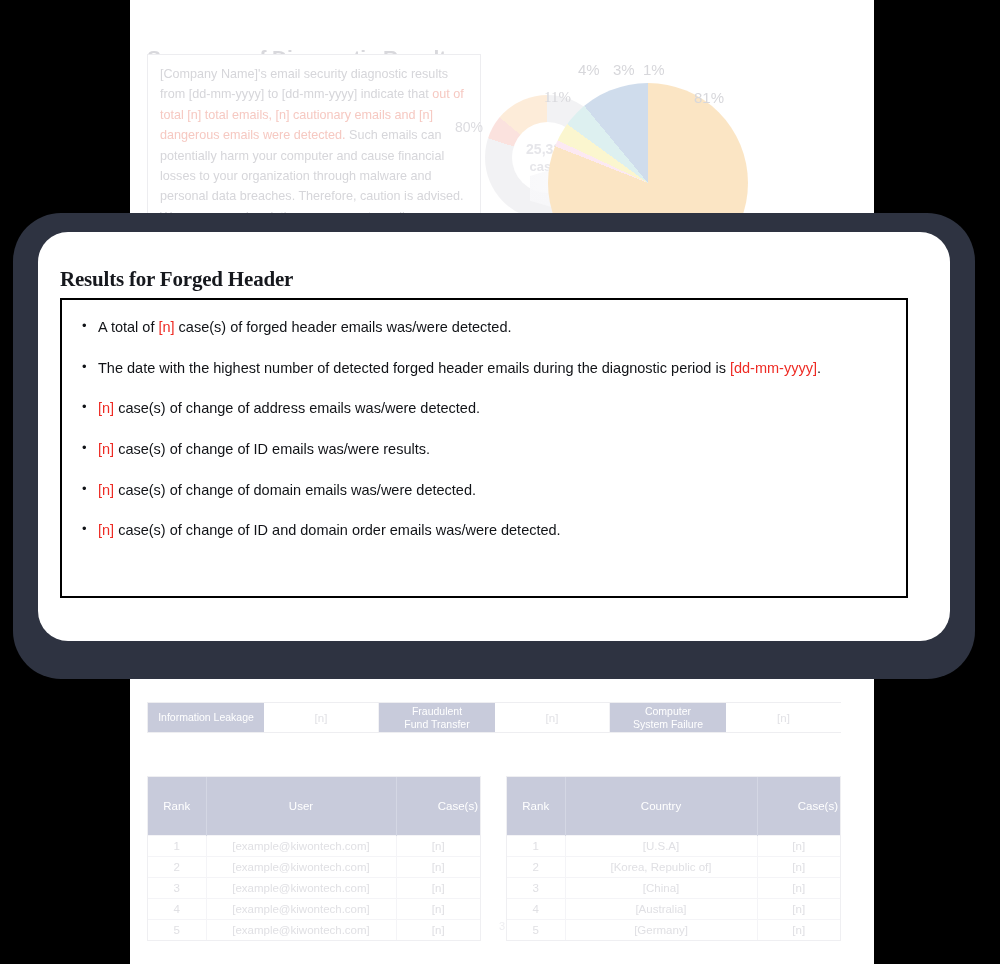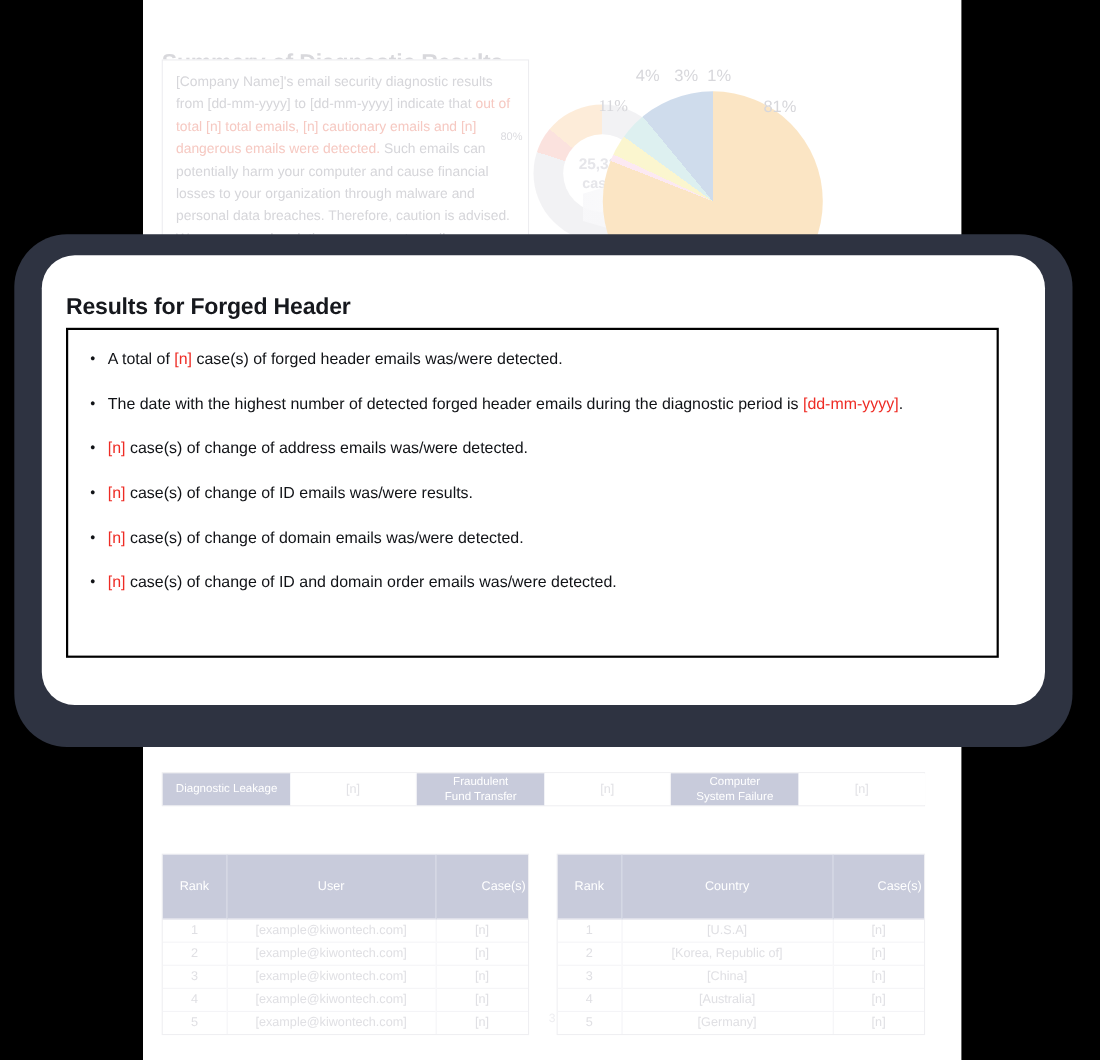--- a/index.html
+++ b/index.html
@@ -70,21 +70,21 @@
   #donut-hole {
     position: absolute; left: 27px; top: 27px;
     width: 71px; height: 71px; border-radius: 50%;
     background: #fff;
     display: flex; flex-direction: column;
     align-items: center; justify-content: center;
   }
   #donut-hole .big { font-size: 14px; font-weight: bold; color: #e6e6ea; line-height: 1.35; }
   #donut-hole .sub { font-size: 13px; font-weight: bold; color: #e6e6ea; line-height: 1.2; }
   .donut-lbl {
-    position: absolute; font-size: 10px; color: #dcdce0; white-space: nowrap; text-align: right;
+    position: absolute; font-size: 14px; color: #dcdce0; white-space: nowrap; text-align: right;
   }
 
   
   #connector {
     position: absolute; left: 400px; top: 140px;
     width: 118px; height: 95px;
     background: linear-gradient(100deg, rgba(248,248,250,0.95), rgba(250,250,252,0.35));
     clip-path: polygon(0% 38%, 0% 64%, 100% 100%, 100% 0%);
   }
 
@@ -170,20 +170,21 @@
     left: 38px; top: 232px;
     width: 912px; height: 409px;
     background: #ffffff;
     border-radius: 30px;
     overflow: hidden;
   }
   #modal-title {
     position: absolute; left: 22px; top: 35px;
     font-size: 21px; font-weight: bold; color: #16181d;
     letter-spacing: -0.2px;
+    font-family: Liberation Serif, serif;
   }
   #modal-box {
     position: absolute;
     left: 22px; top: 66px;
     width: 848px; height: 300px;
     border: 2px solid #000000;
     background: #fff;
     padding: 18px 20px 0 20px;
   }
   .bullet-row {
@@ -233,21 +234,21 @@
       <div class="pie-lbl" style="left:36px; top:44px;font-family:Liberation Serif, serif;">11%</div>
       <div class="pie-lbl" style="left:70px; top:16px;">4%</div>
       <div class="pie-lbl" style="left:105px; top:16px;">3%</div>
       <div class="pie-lbl" style="left:135px; top:16px;">1%</div>
     </div>
 
     <div id="clipped-line">Results for Unauthorized Access</div>
 
 
     <div id="vuln-table">
-      <div class="vuln-h">Diagnostic Leakage</div>
+      <div class="vuln-h">Information Leakage</div>
       <div class="vuln-v">[n]</div>
       <div class="vuln-h">Fraudulent<br>Fund Transfer</div>
       <div class="vuln-v">[n]</div>
       <div class="vuln-h">Computer<br>System Failure</div>
       <div class="vuln-v">[n]</div>
     </div>
 
     <div class="top5" style="left:17px; top:776px; width:334px;">
       <div class="wrapbox">
         <table>

